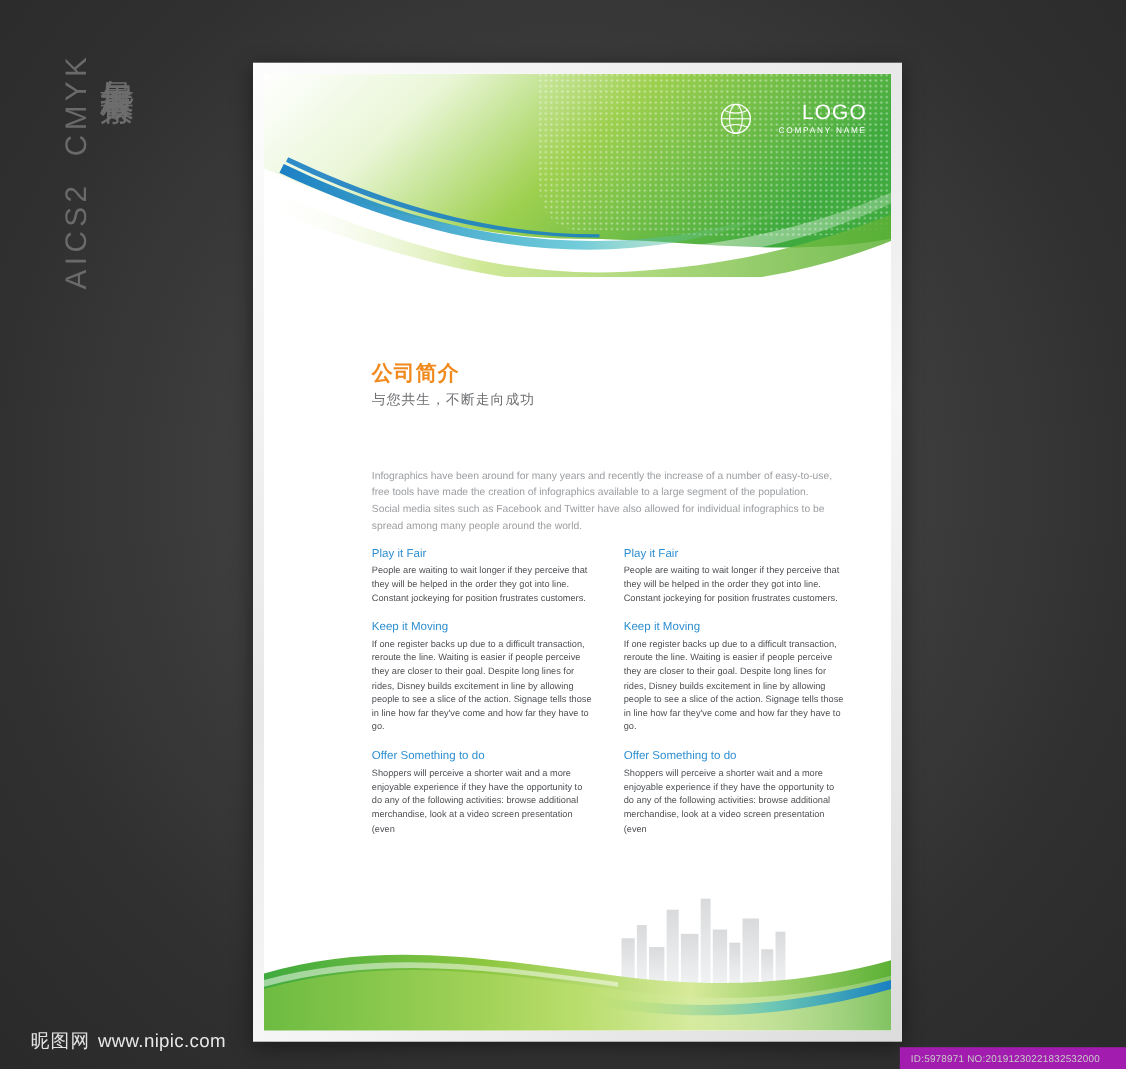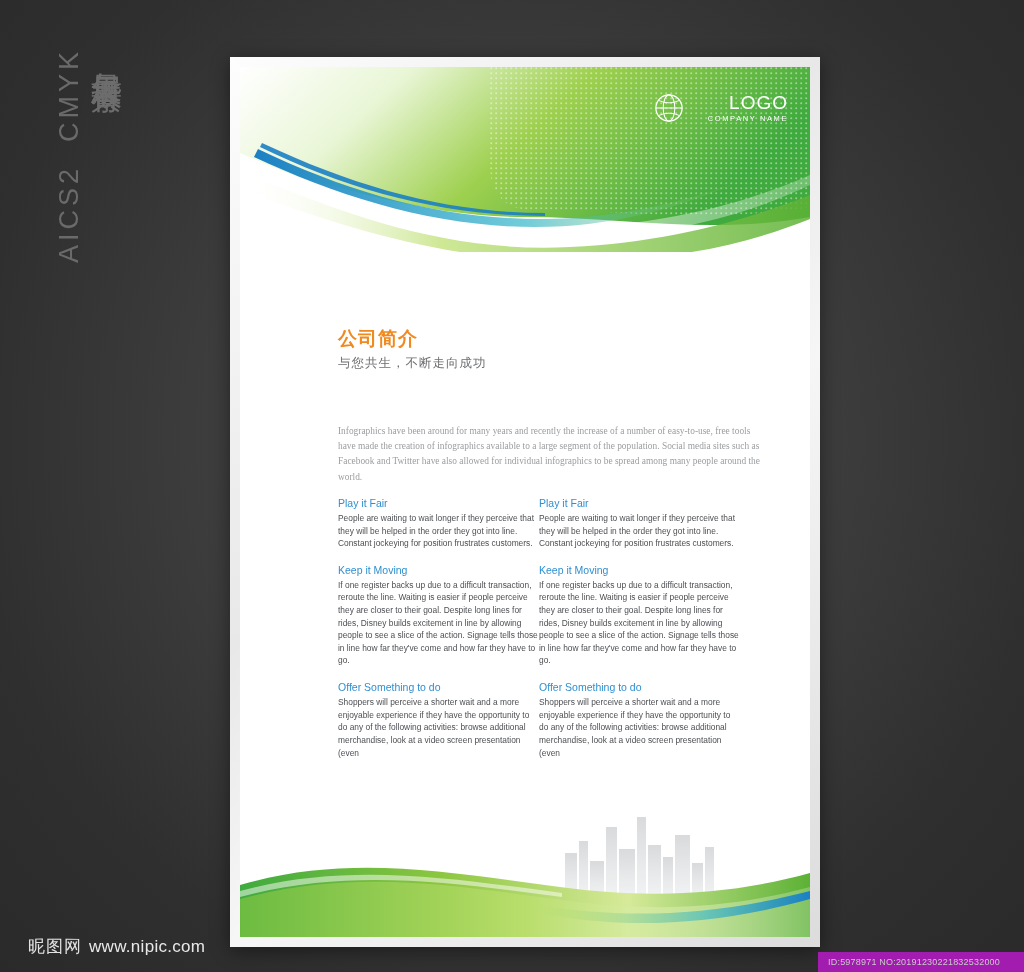--- a/index.html
+++ b/index.html
@@ -61,27 +61,27 @@
   .subtitle-cn{
     position:absolute;left:98px;top:288px;
     font-size:12.5px;color:#6d6e71;letter-spacing:1px;
   }
   .para-1{
     position:absolute;left:98px;top:312px;width:410px;
     font-size:7.6px;line-height:1.55;color:#58595b;
   }
   .para-2{
     position:absolute;left:98px;top:357px;width:425px;
-    font-size:9.4px;line-height:1.62;color:#9b9da0;font-family:Liberation Serif, serif;
+    font-size:9.4px;line-height:1.62;color:#9b9da0;
   }
 
   
   .cols{
     position:absolute;left:98px;top:430px;width:430px;
-    display:flex;
+    display:flex;gap:28px;
   }
   .col{width:201px;}
   .blk{margin-bottom:14px;}
   .blk h4{
     margin:0 0 3px 0;
     font-size:10.5px;color:#2f8fd0;font-weight:normal;
   }
   .blk p{
     margin:0;
     font-size:8.4px;line-height:1.5;color:#4d4f53;

